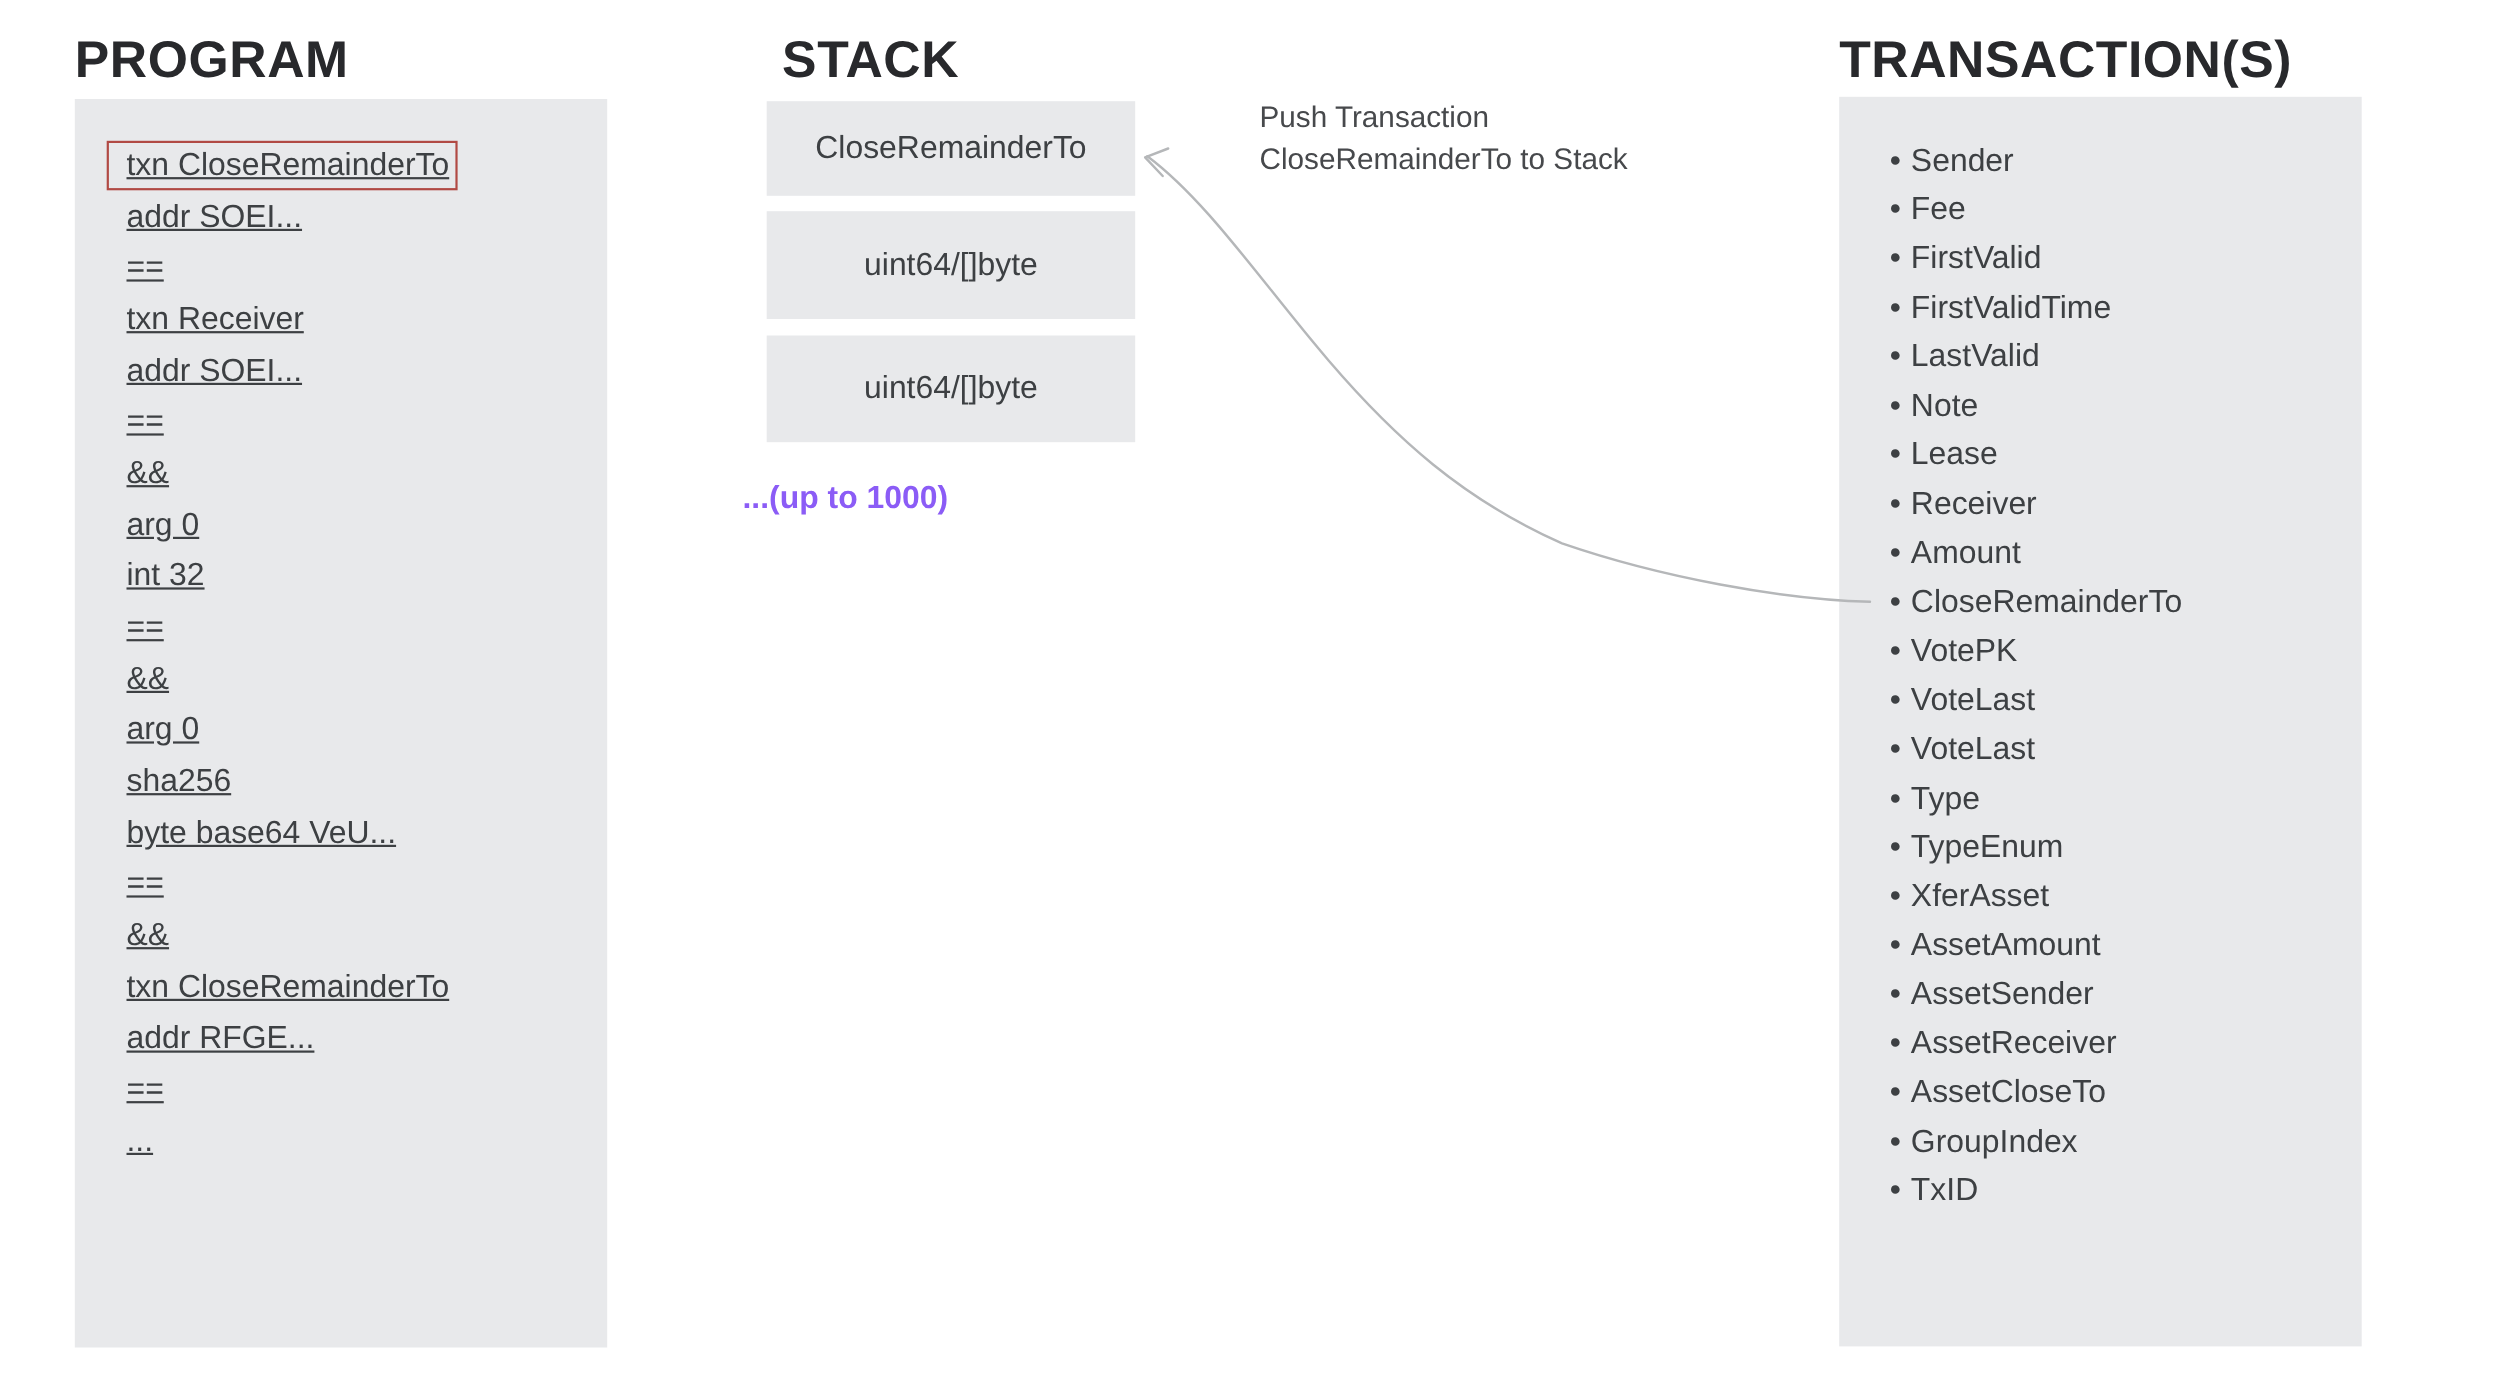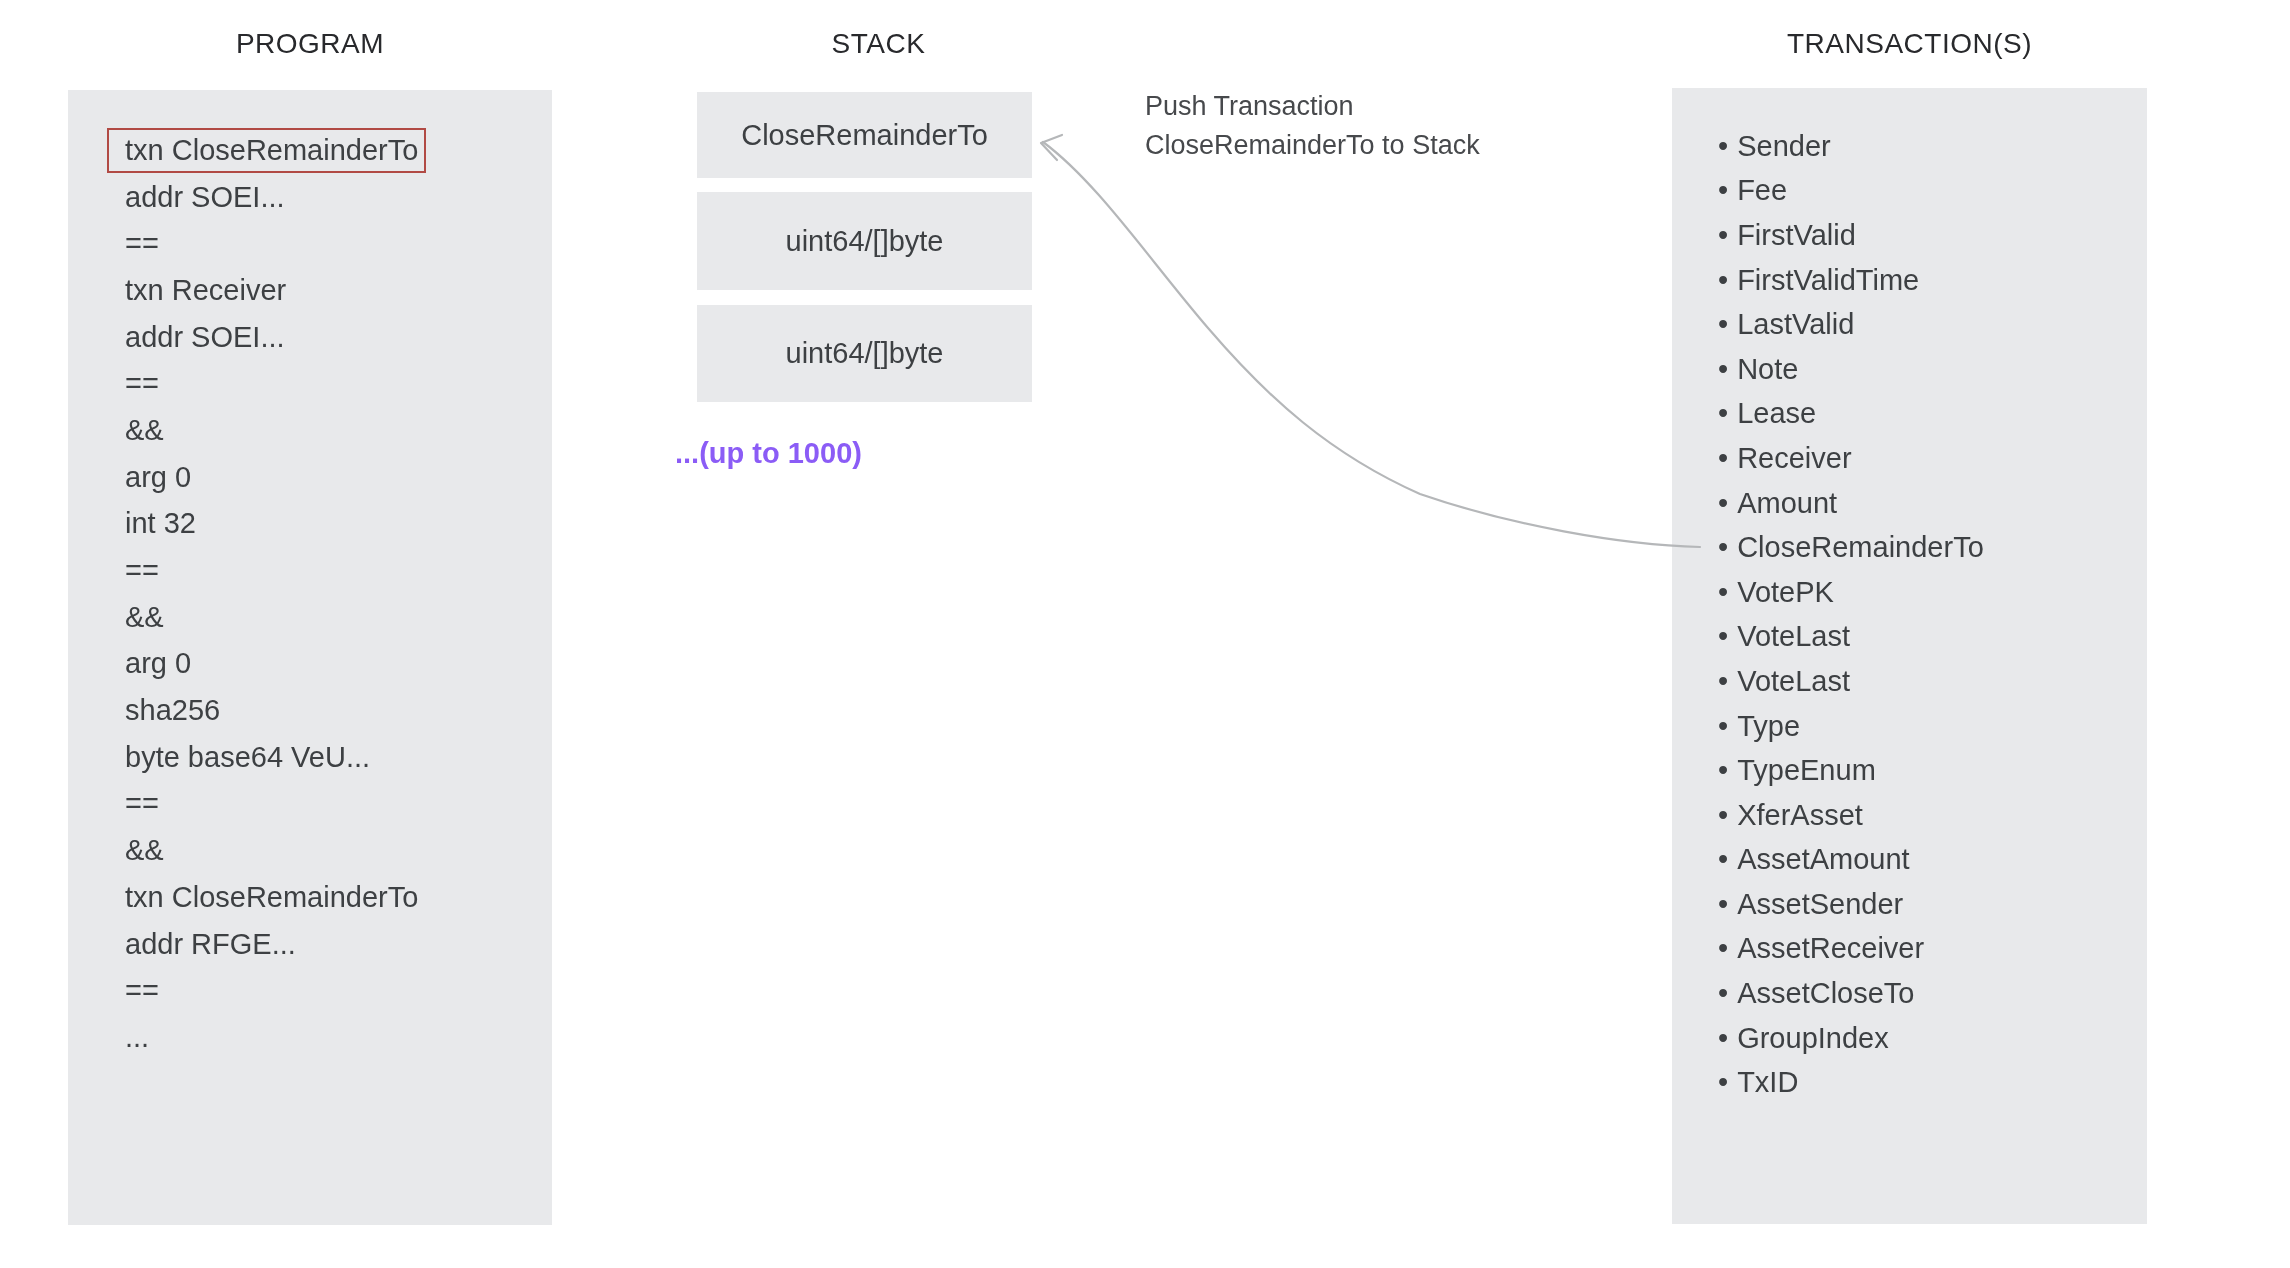--- a/index.html
+++ b/index.html
@@ -14,31 +14,31 @@
   .canvas{
     position:relative;
     width:2290px;height:1268px;
     background:#fff;
     font-family:"Liberation Sans","DejaVu Sans",sans-serif;
     color:var(--body-text);
     overflow:hidden;
   }
   .col-title{
     position:absolute;top:30px;
-    font-size:28px;font-weight:400;letter-spacing:.5px;
+    font-size:47px;font-weight:700;letter-spacing:.5px;
     color:var(--title-text);
-    text-align:center;line-height:1;
+    line-height:1;
     white-space:nowrap;
   }
   .panel{
     position:absolute;
     background:var(--panel-bg);
   }
   
-  .plist{position:absolute;left:125px;top:127px;}
+  .plist{position:absolute;left:115px;top:127px;text-decoration:underline;}
   .pline{
     height:46.7px;display:flex;align-items:center;
     font-size:29px;white-space:pre;
   }
   .hl{
     display:inline-block;
     border:2px solid var(--highlight-border);
     padding:3px 6px 3px 16px;margin-left:-18px;
     line-height:35px;
   }

